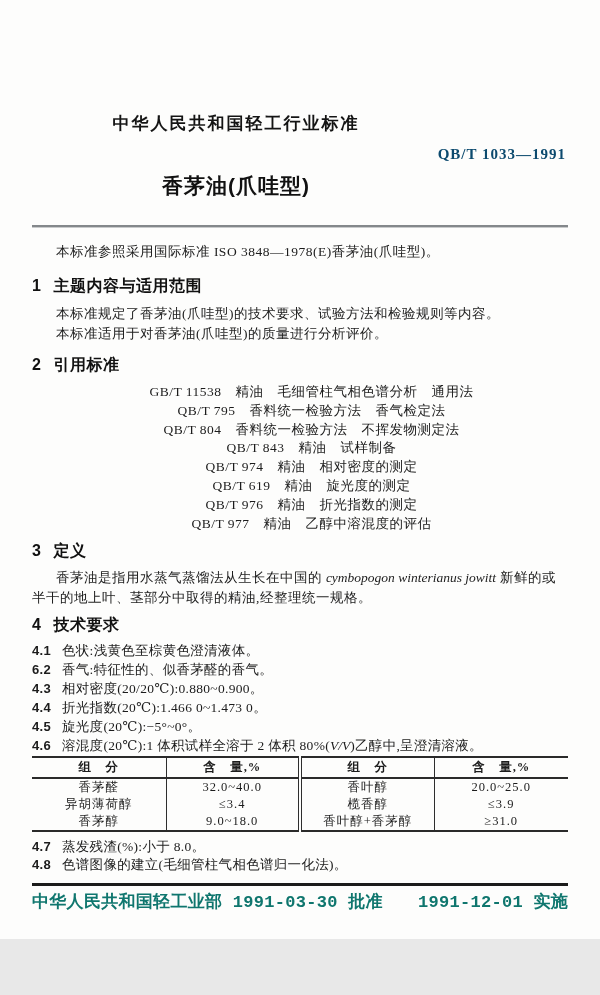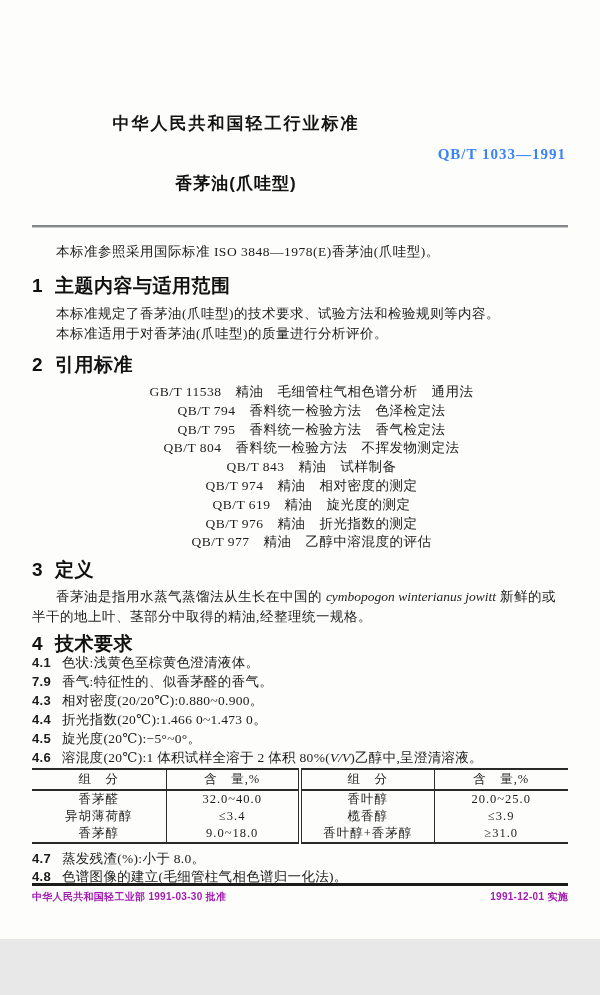--- a/index.html
+++ b/index.html
@@ -18,91 +18,91 @@
     position:absolute; top:112px; left:0; width:472px;
     text-align:center;
     font-family:"Liberation Sans","DejaVu Sans",sans-serif;
     font-weight:700; font-size:17px; letter-spacing:2px;
     color:#141414;
   }
   .std-no {
     position:absolute; top:146px; right:34px;
     font-family:"Liberation Serif","DejaVu Serif",serif;
     font-weight:700; font-size:15px; letter-spacing:1px;
-    color:#3b82f6;
+    color:#0c4a6e;
   }
   .doc-title {
     position:absolute; top:172px; left:0; width:472px;
     text-align:center;
     font-family:"Liberation Sans","DejaVu Sans",sans-serif;
-    font-weight:700; font-size:17px; letter-spacing:1px;
+    font-weight:700; font-size:21px; letter-spacing:1px;
     color:#111;
   }
   
   .main {
     position:absolute; top:225px; left:32px; right:32px;
   }
   .hdr-divider { height:3px; background:#84888b; border-bottom:1px solid #c9cbcc; }
   .intro {
     margin-top:14px; font-size:13.5px; line-height:19px;
     text-indent:24px; letter-spacing:0.5px;
   }
   .sec-h {
     font-family:"Liberation Sans","DejaVu Sans",sans-serif;
-    font-weight:700; font-size:19px; line-height:18px;
+    font-weight:700; font-size:16px; line-height:18px;
     color:#111; letter-spacing:0.5px;
   }
   .sec-h .num { display:inline-block; margin-right:12px; }
   .sec1-h { margin-top:16px; }
   .para { font-size:13.5px; line-height:20px; text-indent:24px; letter-spacing:0.5px; }
   .p-first { margin-top:9px; }
   .sec2-h { margin-top:12px; }
   .ref-list { list-style:none; margin-top:9px; padding-left:23px;text-align:center; }
   .ref-list li { font-size:13.5px; line-height:18.8px; letter-spacing:0.5px; }
   .sec3-h { margin-top:9px; }
   .def { margin-top:8px; font-size:13.5px; line-height:20px; text-indent:24px; letter-spacing:0.5px; }
   .latin { font-style:italic; font-family:"Liberation Serif","DejaVu Serif",serif; letter-spacing:0; }
   .sec4-h { margin-top:8px; }
-  .req-list { }
+  .req-list { margin-top:7px; }
   .req { font-size:13.5px; line-height:19px; letter-spacing:0.3px; }
   .req .rnum {
     display:inline-block; min-width:30px;
     font-family:"Liberation Sans","DejaVu Sans",sans-serif;
     font-weight:700; font-size:13px;
   }
   
   table.comp {
     width:100%; border-collapse:collapse; table-layout:fixed;
     margin-top:1px;
     font-size:12.5px;
   }
   table.comp th, table.comp td {
     border-left:1.5px solid #2e2e2e;
     text-align:center; vertical-align:middle;
     padding:0 2px;
     font-weight:400; letter-spacing:1px;
   }
-  table.comp th { height:21px; font-weight:400; font-family:"Liberation Serif","DejaVu Serif",serif; }
+  table.comp th { height:21px; font-weight:700; font-family:"Liberation Serif","DejaVu Serif",serif; }
   table.comp td { height:15.5px; }
   table.comp th:first-child, table.comp td:first-child { border-left:none; }
   table.comp .dbl { border-left:4px double #2e2e2e; }
   table.comp thead tr { border-top:2.5px solid #2a2a2a; border-bottom:2px solid #2a2a2a; }
   table.comp tbody tr:last-child { border-bottom:2.5px solid #2a2a2a; }
   .req-after { margin-top:6px; }
   .req-after .req { line-height:17.5px; }
   
   .footer-divider {
     position:absolute; left:32px; right:32px; top:883px;
     height:2.5px; background:#1b1b1b;
   }
   .footer-row {
     position:absolute; left:32px; right:32px; top:890px;
     display:flex; justify-content:space-between;
-    font-family:Liberation Sans, sans-serif;
-    font-weight:700; font-size:10px; color:#a21caf;
+    font-family:Liberation Mono, monospace;
+    font-weight:700; font-size:17px; color:#0f766e;
     letter-spacing:0.3px;
   }
   .page-no {
     position:absolute; top:948px; left:540px;
     font-size:13px; color:#3a3a3a;
   }
 </style>
 </head>
 <body>
 
@@ -121,41 +121,40 @@
       <span class="num">1</span><span>主题内容与适用范围</span>
     </div>
     <p class="para p-first">本标准规定了香茅油(爪哇型)的技术要求、试验方法和检验规则等内容。</p>
     <p class="para">本标准适用于对香茅油(爪哇型)的质量进行分析评价。</p>
 
     <div class="sec-h sec2-h">
       <span class="num">2</span><span>引用标准</span>
     </div>
     <ul class="ref-list">
       <li>GB/T 11538　精油　毛细管柱气相色谱分析　通用法</li>
-      <li>QB/T 794　香料统一检验方法　色泽检定法</li>
       <li>QB/T 795　香料统一检验方法　香气检定法</li>
       <li>QB/T 804　香料统一检验方法　不挥发物测定法</li>
       <li>QB/T 843　精油　试样制备</li>
       <li>QB/T 974　精油　相对密度的测定</li>
       <li>QB/T 619　精油　旋光度的测定</li>
       <li>QB/T 976　精油　折光指数的测定</li>
       <li>QB/T 977　精油　乙醇中溶混度的评估</li>
     </ul>
 
     <div class="sec-h sec3-h">
       <span class="num">3</span><span>定义</span>
     </div>
     <p class="def"><span>香茅油是指用水蒸气蒸馏法从生长在中国的 </span><span class="latin">cymbopogon winterianus jowitt</span><span> 新鲜的或半干的地上叶、茎部分中取得的精油,经整理统一规格。</span></p>
 
     <div class="sec-h sec4-h">
       <span class="num">4</span><span>技术要求</span>
     </div>
     <div class="req-list">
       <div class="req"><span class="rnum">4.1</span><span>色状:浅黄色至棕黄色澄清液体。</span></div>
-      <div class="req"><span class="rnum">7.9</span><span>香气:特征性的、似香茅醛的香气。</span></div>
+      <div class="req"><span class="rnum">6.2</span><span>香气:特征性的、似香茅醛的香气。</span></div>
       <div class="req"><span class="rnum">4.3</span><span>相对密度(20/20℃):0.880~0.900。</span></div>
       <div class="req"><span class="rnum">4.4</span><span>折光指数(20℃):1.466 0~1.473 0。</span></div>
       <div class="req"><span class="rnum">4.5</span><span>旋光度(20℃):−5°~0°。</span></div>
       <div class="req"><span class="rnum">4.6</span><span>溶混度(20℃):1 体积试样全溶于 2 体积 80%(</span><span class="latin">V/V</span><span>)乙醇中,呈澄清溶液。</span></div>
     </div>
 
     <table class="comp">
       <thead>
         <tr>
           <th>组　分</th>

